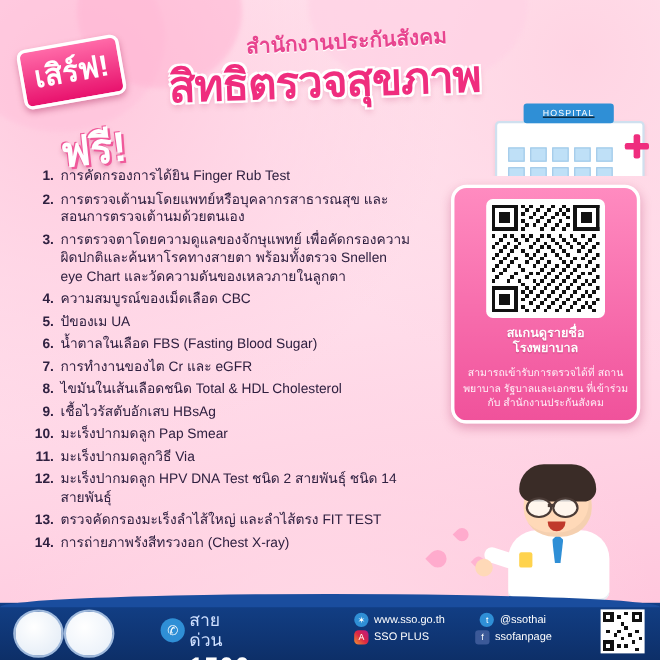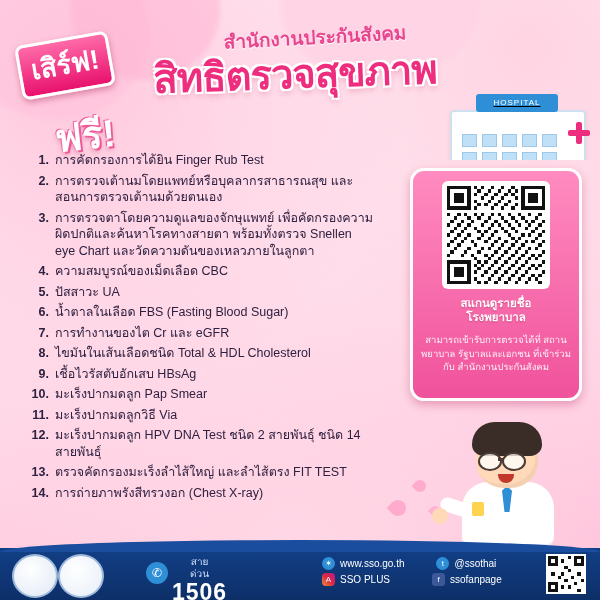--- a/index.html
+++ b/index.html
@@ -105,21 +105,21 @@
     color:#2f2040;
   }
   .item .no{min-width:19px;text-align:right;font-weight:bold;color:#2f2040;}
   .item .tx{flex:1;}
   
   .qr-panel{
     position:absolute;right:18px;top:168px;width:150px;
     background:linear-gradient(180deg,#ff8bc0,#f0529b);
     border:3px solid #fff;border-radius:14px;
     box-shadow:0 4px 10px rgba(160,0,70,.28);
-    padding:10px 8px 24px;text-align:center;
+    padding:10px 8px 8px;text-align:center;
   }
   .qr-box{
     width:108px;height:108px;margin:0 auto;background:#fff;
     border-radius:6px;padding:5px;box-sizing:border-box;
   }
   .qr-img{width:100%;height:100%;display:block;}
   .qr-cap{
     margin-top:7px;color:#fff;font-family:"Liberation Sans",sans-serif;
     font-size:11.5px;font-weight:bold;line-height:1.25;
     text-shadow:0 1px 1px rgba(140,0,60,.4);
@@ -180,21 +180,21 @@
   }
   .f-seal2{
     position:absolute;left:58px;top:6px;width:42px;height:40px;border-radius:50%;
     background:radial-gradient(circle at 40% 35%,#fff,#e6eef8);
     border:2px solid #9fb9dc;
   }
   .f-hot{
     position:absolute;left:172px;top:8px;color:#fff;
     font-family:"Liberation Sans",sans-serif;
   }
-  .f-hot .lbl{font-size:10px;color:#cfe0ff;display:block;line-height:1.15;text-align:center;}
+  .f-hot .lbl{font-size:16px;color:#cfe0ff;display:block;line-height:1.15;}
   .f-hot .num{font-size:23px;font-weight:bold;letter-spacing:1px;}
   .f-phone-ic{
     position:absolute;left:146px;top:14px;width:22px;height:22px;border-radius:50%;
     background:#2f8fd6;color:#fff;font-size:12px;text-align:center;line-height:22px;
   }
   .f-links{
     position:absolute;left:322px;top:9px;font-family:"Liberation Sans",sans-serif;font-size:10px;
   }
   .f-row{display:flex;align-items:center;gap:5px;margin-bottom:3px;}
   .f-ic{
@@ -256,21 +256,21 @@
     <div class="item">
         <span class="no">3.</span>
         <span class="tx">การตรวจตาโดยความดูแลของจักษุแพทย์ เพื่อคัดกรองความผิดปกติและค้นหาโรคทางสายตา พร้อมทั้งตรวจ Snellen eye Chart และวัดความดันของเหลวภายในลูกตา</span>
       </div>
     <div class="item">
         <span class="no">4.</span>
         <span class="tx">ความสมบูรณ์ของเม็ดเลือด CBC</span>
       </div>
     <div class="item">
         <span class="no">5.</span>
-        <span class="tx">ปัสสาวะ UA</span>
+        <span class="tx">ปัของเม UA</span>
       </div>
     <div class="item">
         <span class="no">6.</span>
         <span class="tx">น้ำตาลในเลือด FBS (Fasting Blood Sugar)</span>
       </div>
     <div class="item">
         <span class="no">7.</span>
         <span class="tx">การทำงานของไต Cr และ eGFR</span>
       </div>
     <div class="item">

